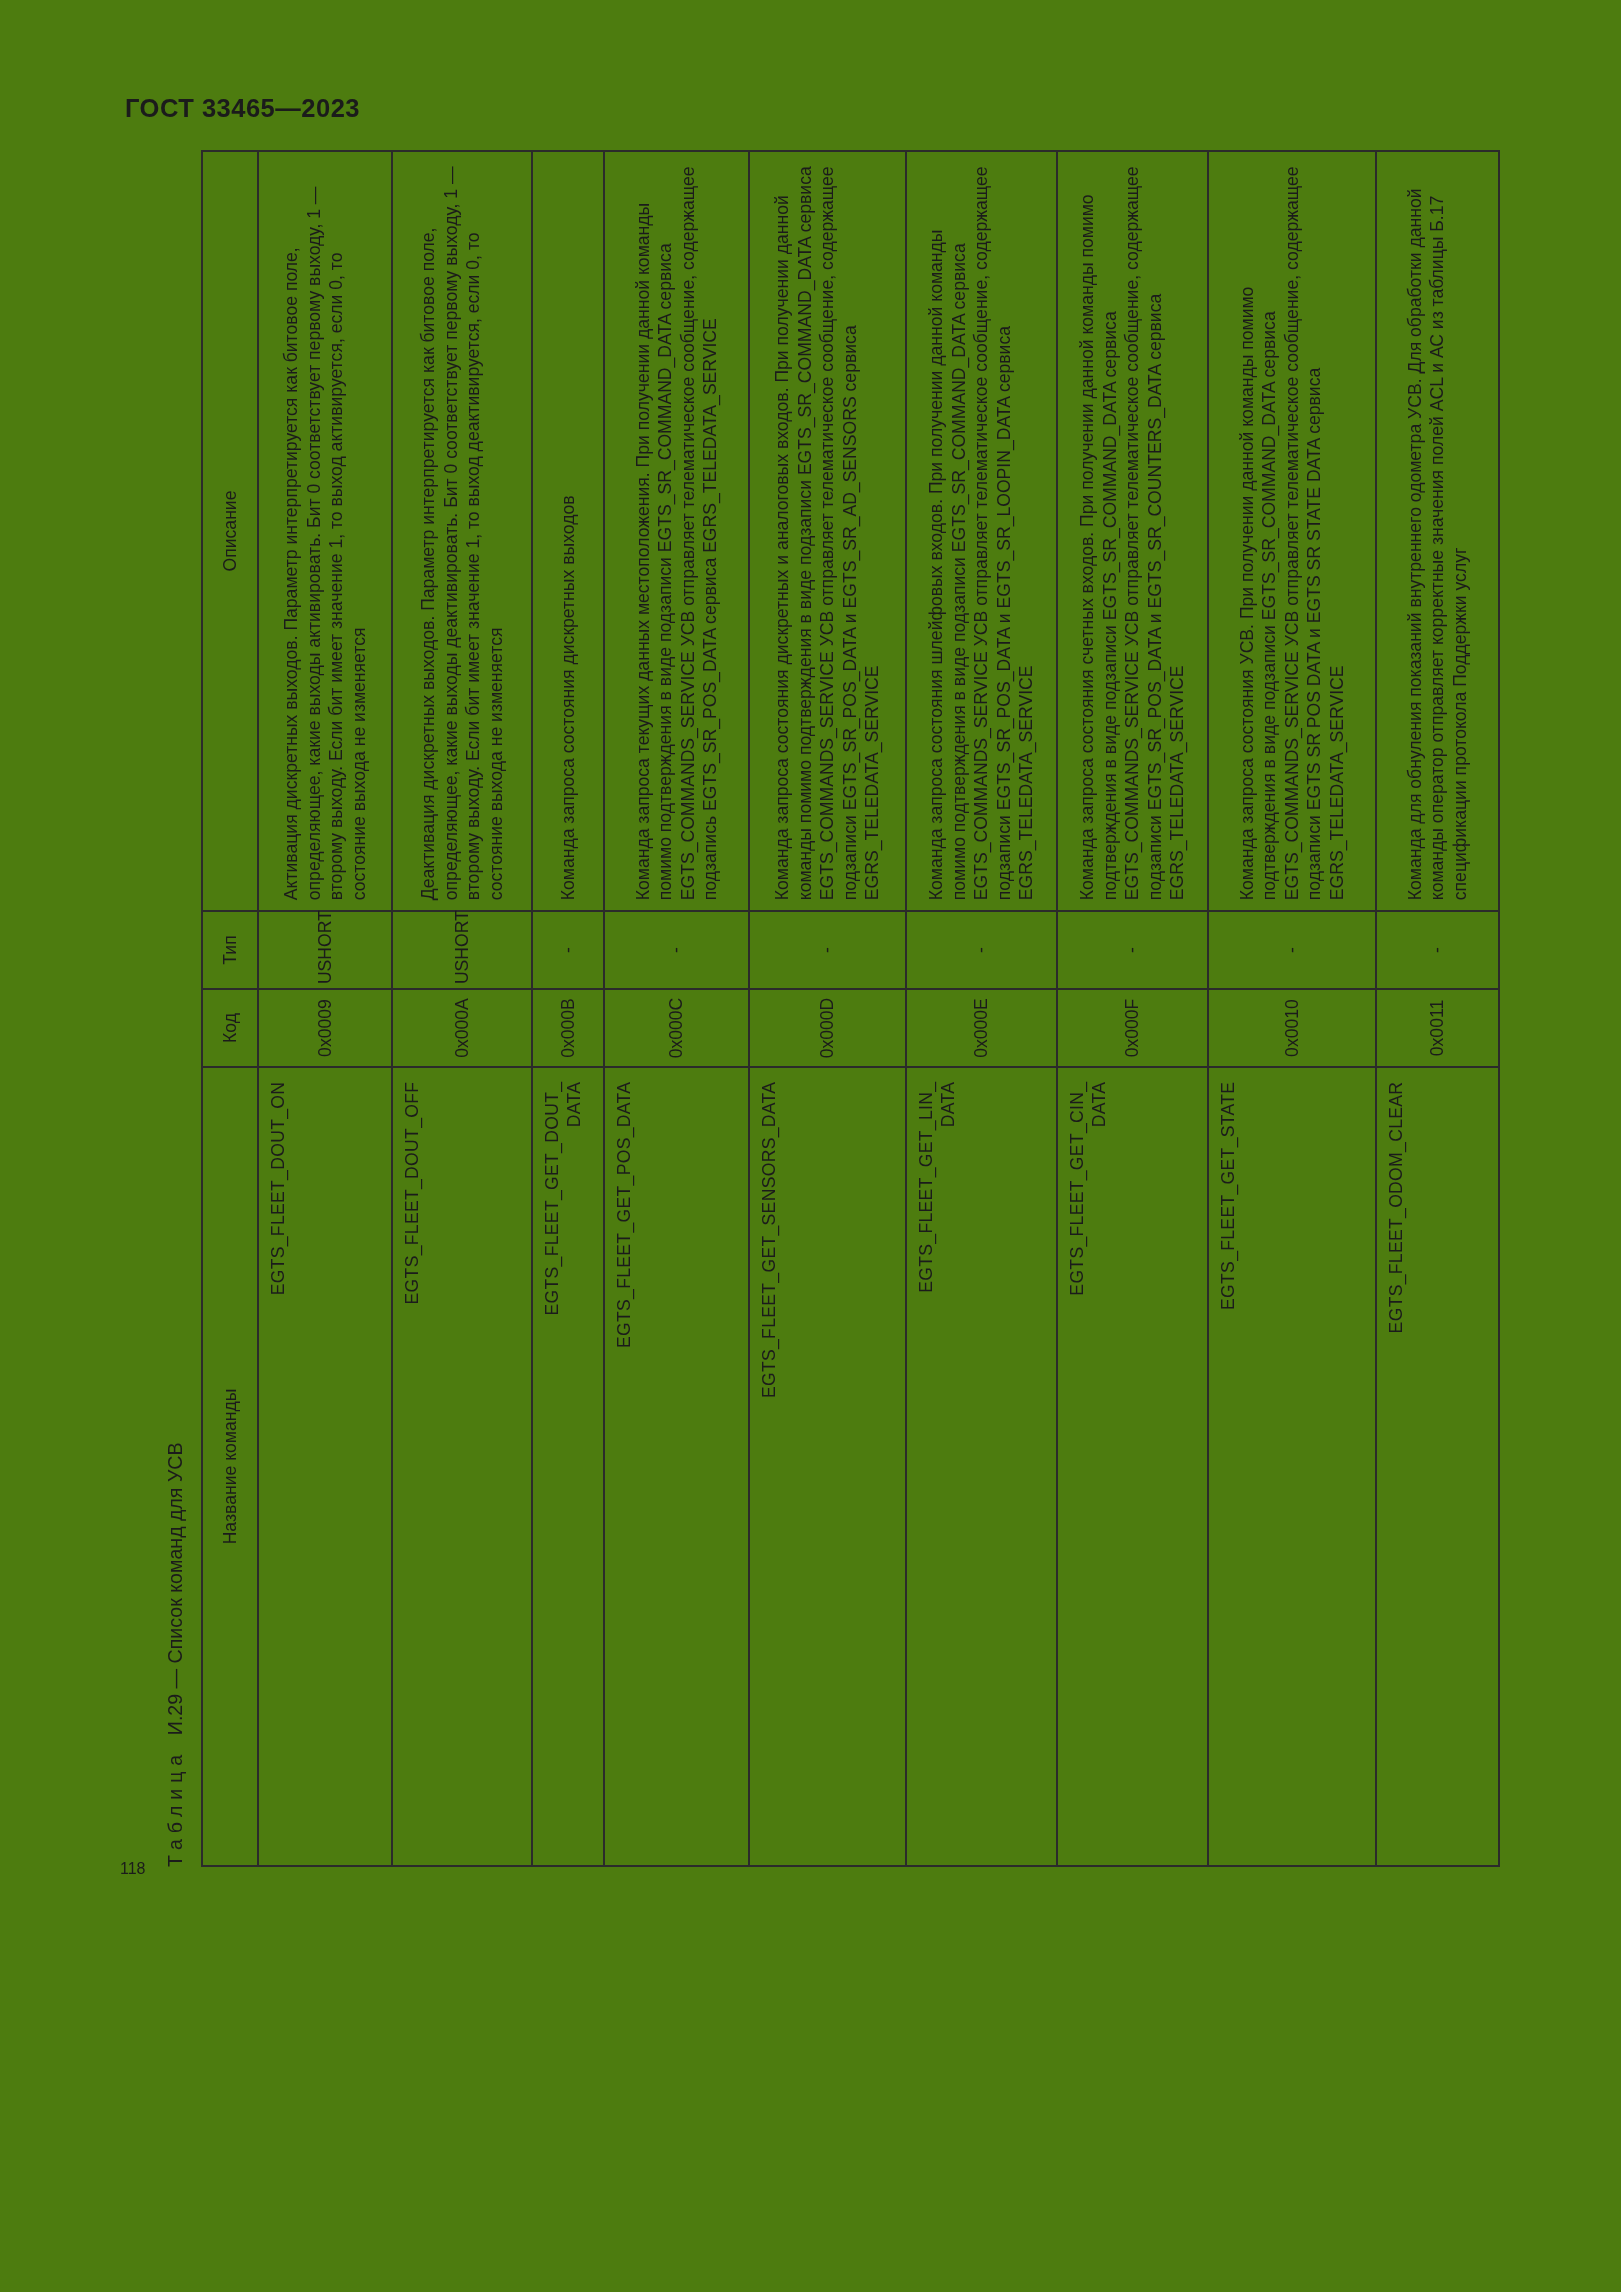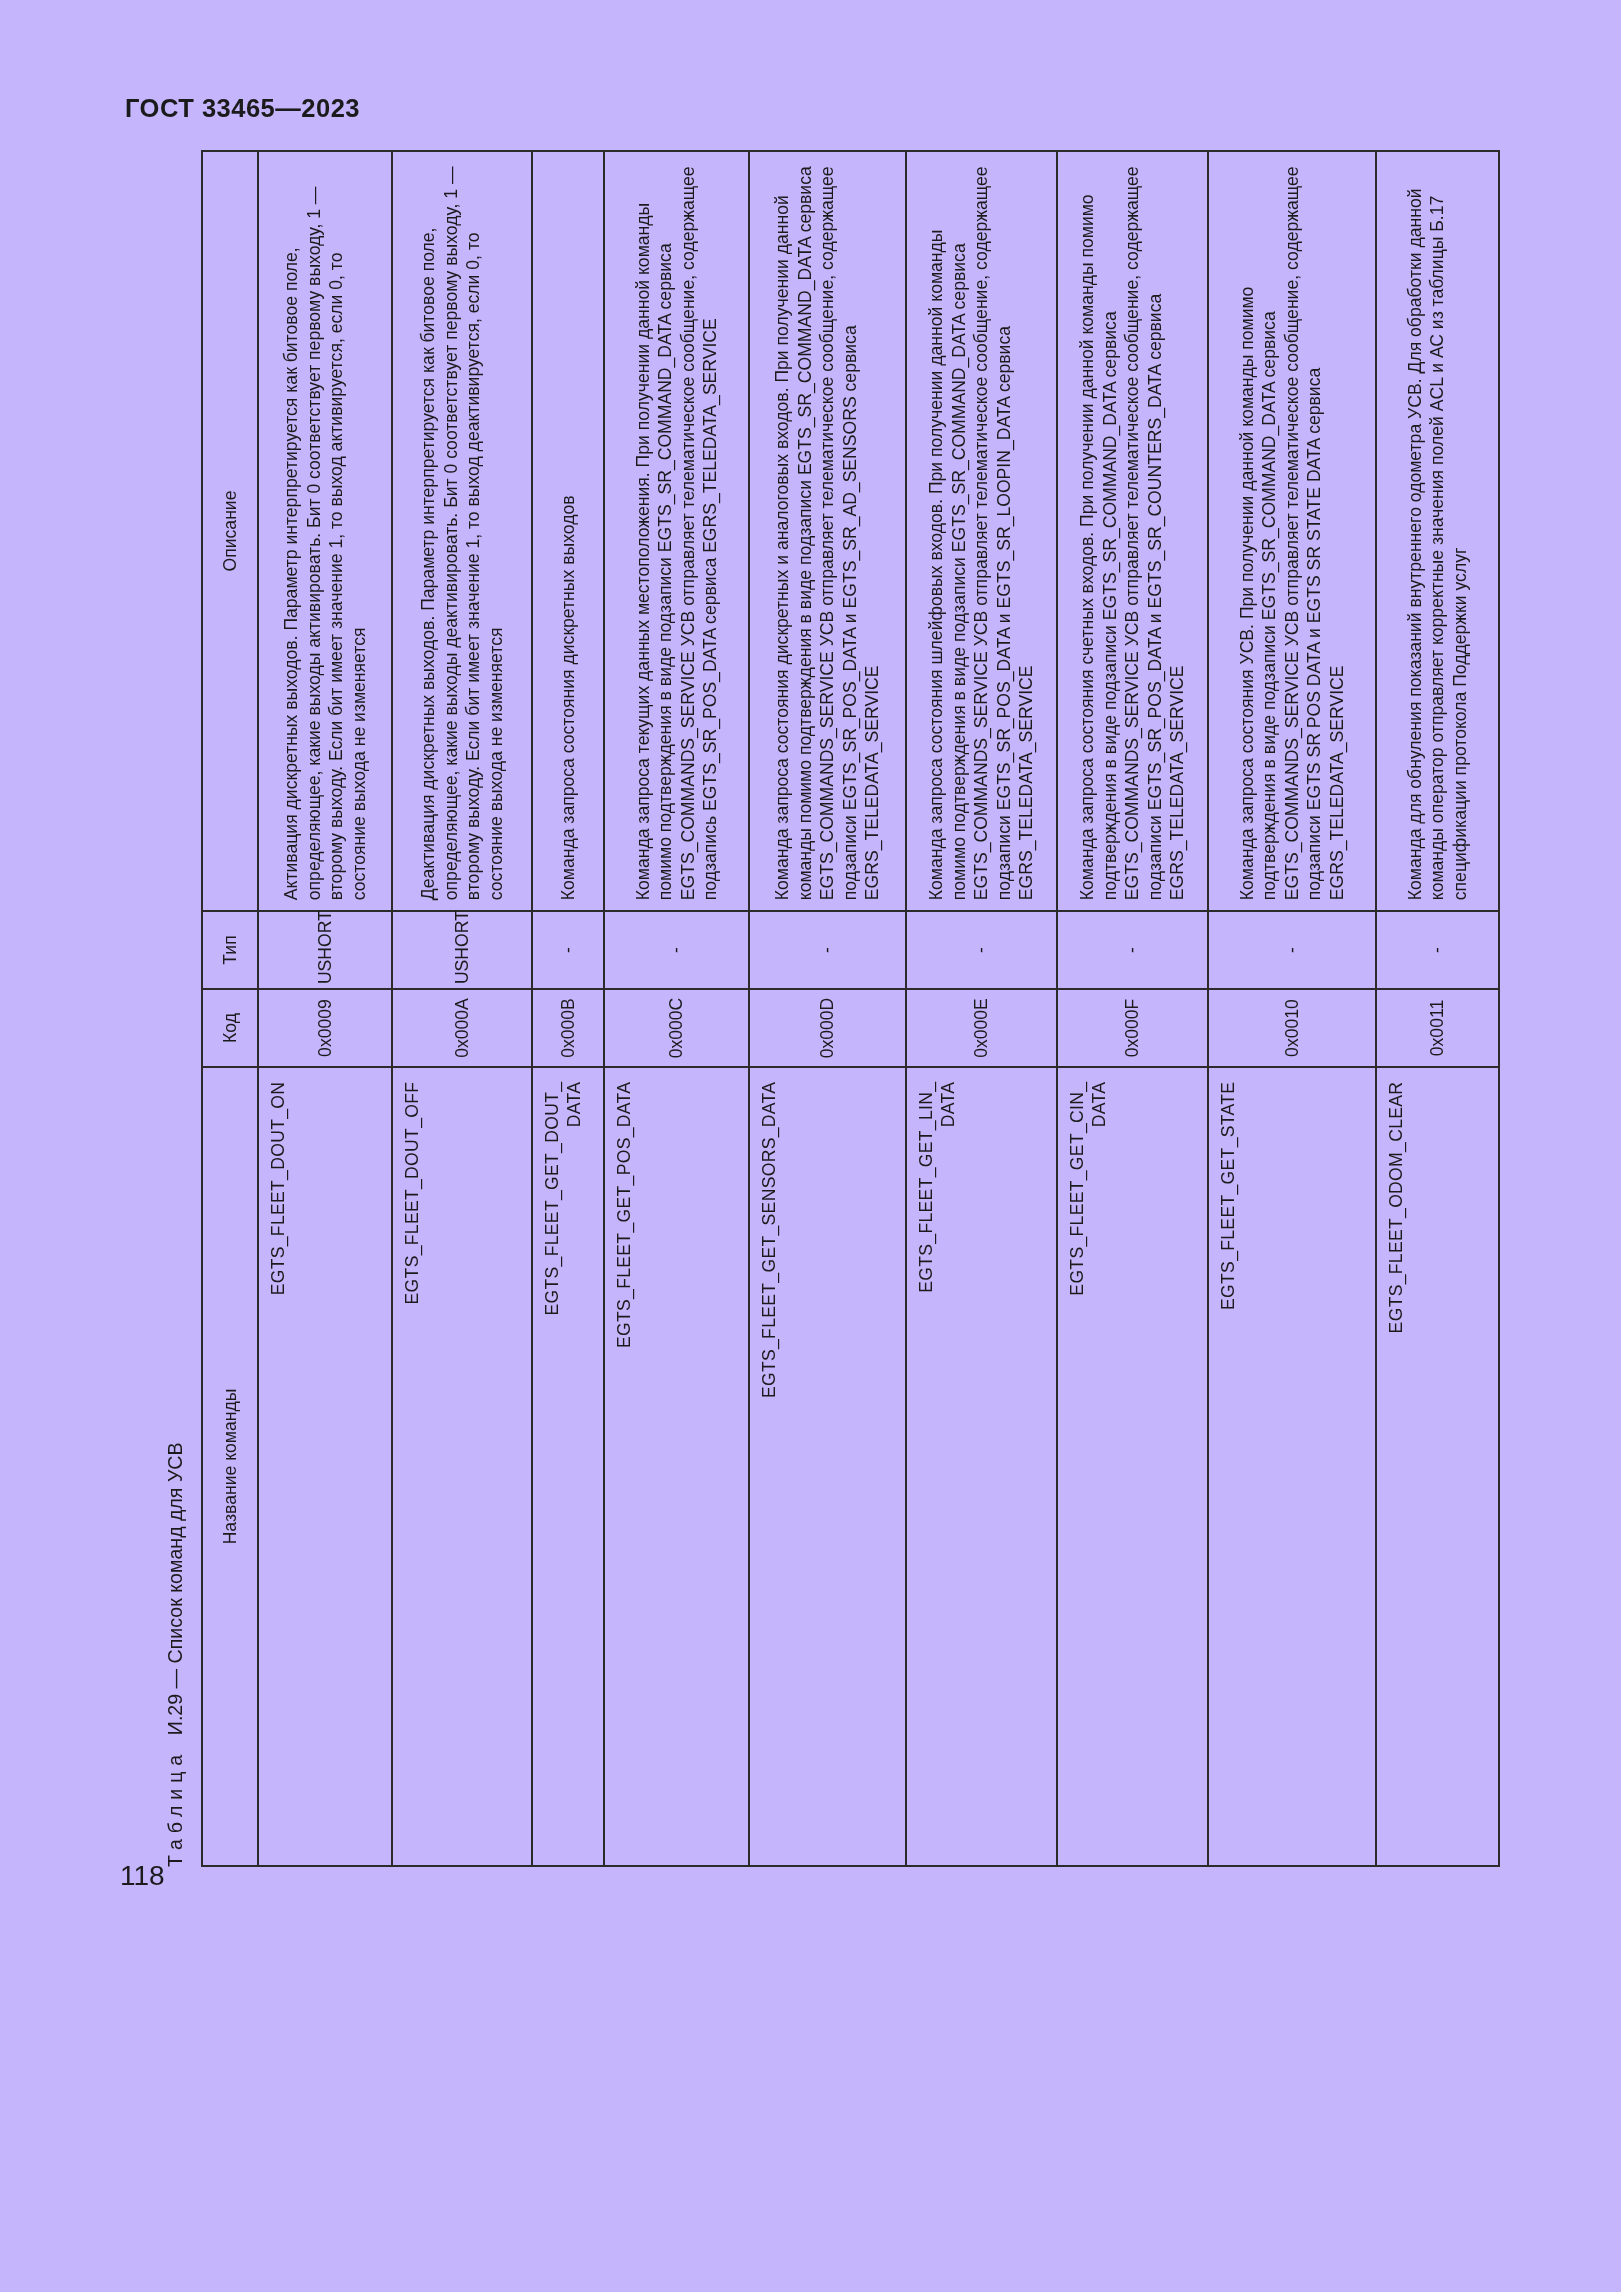--- a/index.html
+++ b/index.html
@@ -5,37 +5,37 @@
   html, body {
     margin: 0;
     padding: 0;
     background: #e8e8e8;
     font-family: "Liberation Sans", sans-serif;
   }
   .page {
     position: relative;
     width: 1621px;
     height: 2293px;
-    background: #c4b5fd;
+    background: #4d7c0f;
     overflow: hidden;
     color: #1b1b1b;
   }
   .doc-header {
     position: absolute;
     left: 125px;
     top: 94px;
     font-size: 25.5px;
     font-weight: bold;
     letter-spacing: 0.5px;
   }
   .page-number {
     position: absolute;
     left: 120px;
     top: 1860px;
-    font-size: 28px;
+    font-size: 16px;
   }
   
   .table-area {
     position: absolute;
     left: 154px;
     top: 152px;
     width: 1346px;
     height: 1715px;
   }
   

